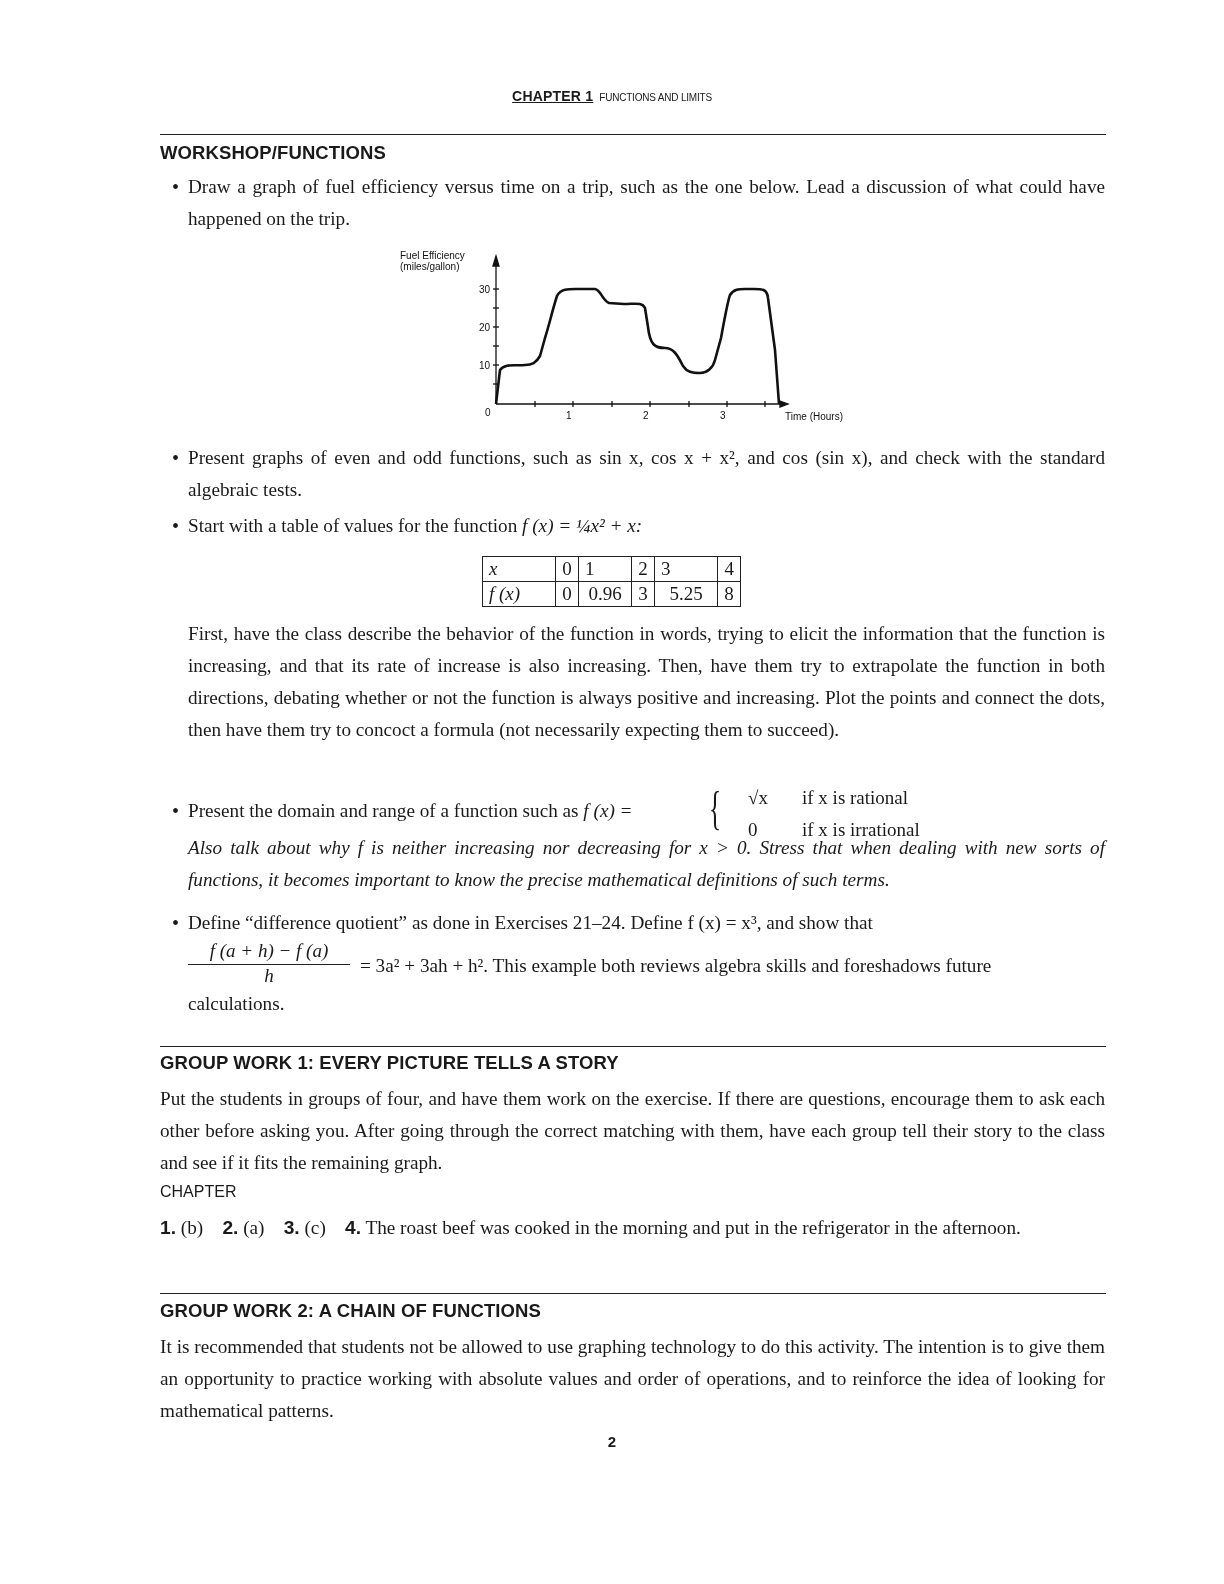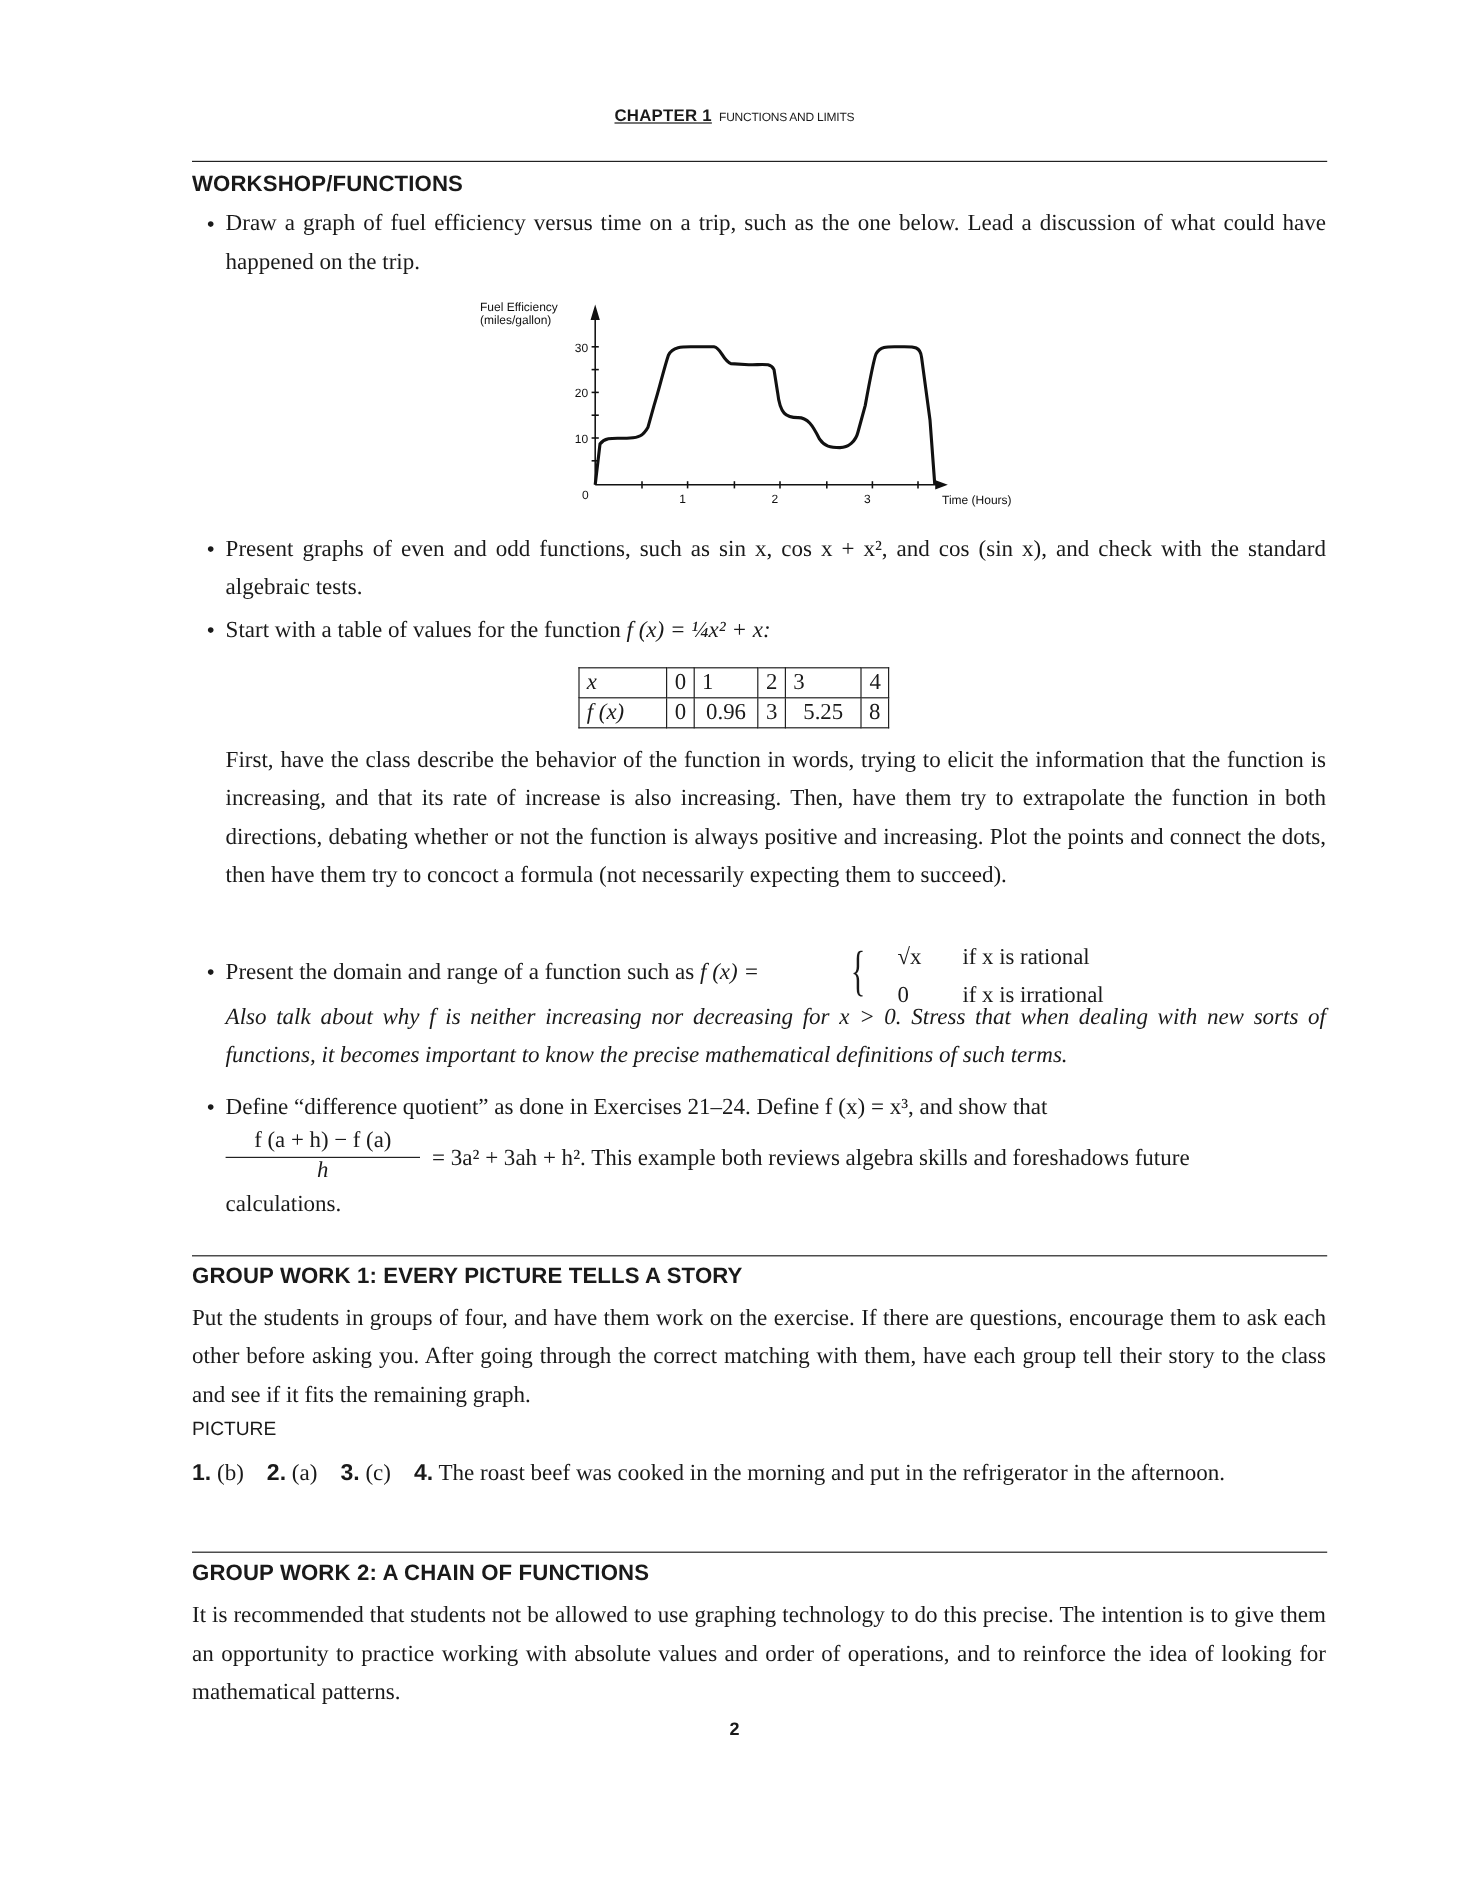--- a/index.html
+++ b/index.html
@@ -115,34 +115,34 @@
 <div style="position:absolute; left:748px; top:782px; font-size:19px; line-height:32px;">
   <div><span style="display:inline-block; width:54px;">√x</span><span>if x is rational</span></div>
   <div><span style="display:inline-block; width:54px;">0</span><span>if x is irrational</span></div>
 </div>
 
 <div class="p" style="left:188px; top:832px; width:917px;font-style:italic;">Also talk about why f is neither increasing nor decreasing for x &gt; 0. Stress that when dealing with new sorts of functions, it becomes important to know the precise mathematical definitions of such terms.</div>
 
 <div class="p bullet" style="left:188px; top:907px; width:917px; text-align:left;">Define “difference quotient” as done in Exercises 21–24. Define f (x) = x³, and show that</div>
 
 <div class="frac">
-  <div class="num" style="">f (a + h) − f (a)</div>
+  <div class="num" style="font-style:italic;">f (a + h) − f (a)</div>
   <div style="font-style:italic;">h</div>
 </div>
 <div class="p" style="left:360px; top:950px; width:746px;">= 3a² + 3ah + h². This example both reviews algebra skills and foreshadows future</div>
 <div class="p" style="left:188px; top:988px;">calculations.</div>
 
 <div class="rule" style="top:1046px;"></div>
 <div class="sec" style="top:1052px;">GROUP WORK 1: EVERY PICTURE TELLS A STORY</div>
 <div class="p" style="left:160px; top:1083px; width:945px;">Put the students in groups of four, and have them work on the exercise. If there are questions, encourage them to ask each other before asking you. After going through the correct matching with them, have each group tell their story to the class and see if it fits the remaining graph.</div>
-<div class="answers-label">PICTURE</div>
+<div class="answers-label">CHAPTER</div>
 <div class="p" style="left:160px; top:1212px; width:945px;">
   <span class="ansb">1.</span> <span>(b)</span>&nbsp;&nbsp;&nbsp;
   <span class="ansb">2.</span> <span>(a)</span>&nbsp;&nbsp;&nbsp;
   <span class="ansb">3.</span> <span>(c)</span>&nbsp;&nbsp;&nbsp;
   <span class="ansb">4.</span> <span>The roast beef was cooked in the morning and put in the refrigerator in the afternoon.</span>
 </div>
 
 <div class="rule" style="top:1293px;"></div>
 <div class="sec" style="top:1300px;">GROUP WORK 2: A CHAIN OF FUNCTIONS</div>
-<div class="p" style="left:160px; top:1331px; width:945px;">It is recommended that students not be allowed to use graphing technology to do this precise. The intention is to give them an opportunity to practice working with absolute values and order of operations, and to reinforce the idea of looking for mathematical patterns.</div>
+<div class="p" style="left:160px; top:1331px; width:945px;">It is recommended that students not be allowed to use graphing technology to do this activity. The intention is to give them an opportunity to practice working with absolute values and order of operations, and to reinforce the idea of looking for mathematical patterns.</div>
 
 <div class="pageno">2</div>
 
 </body></html>

